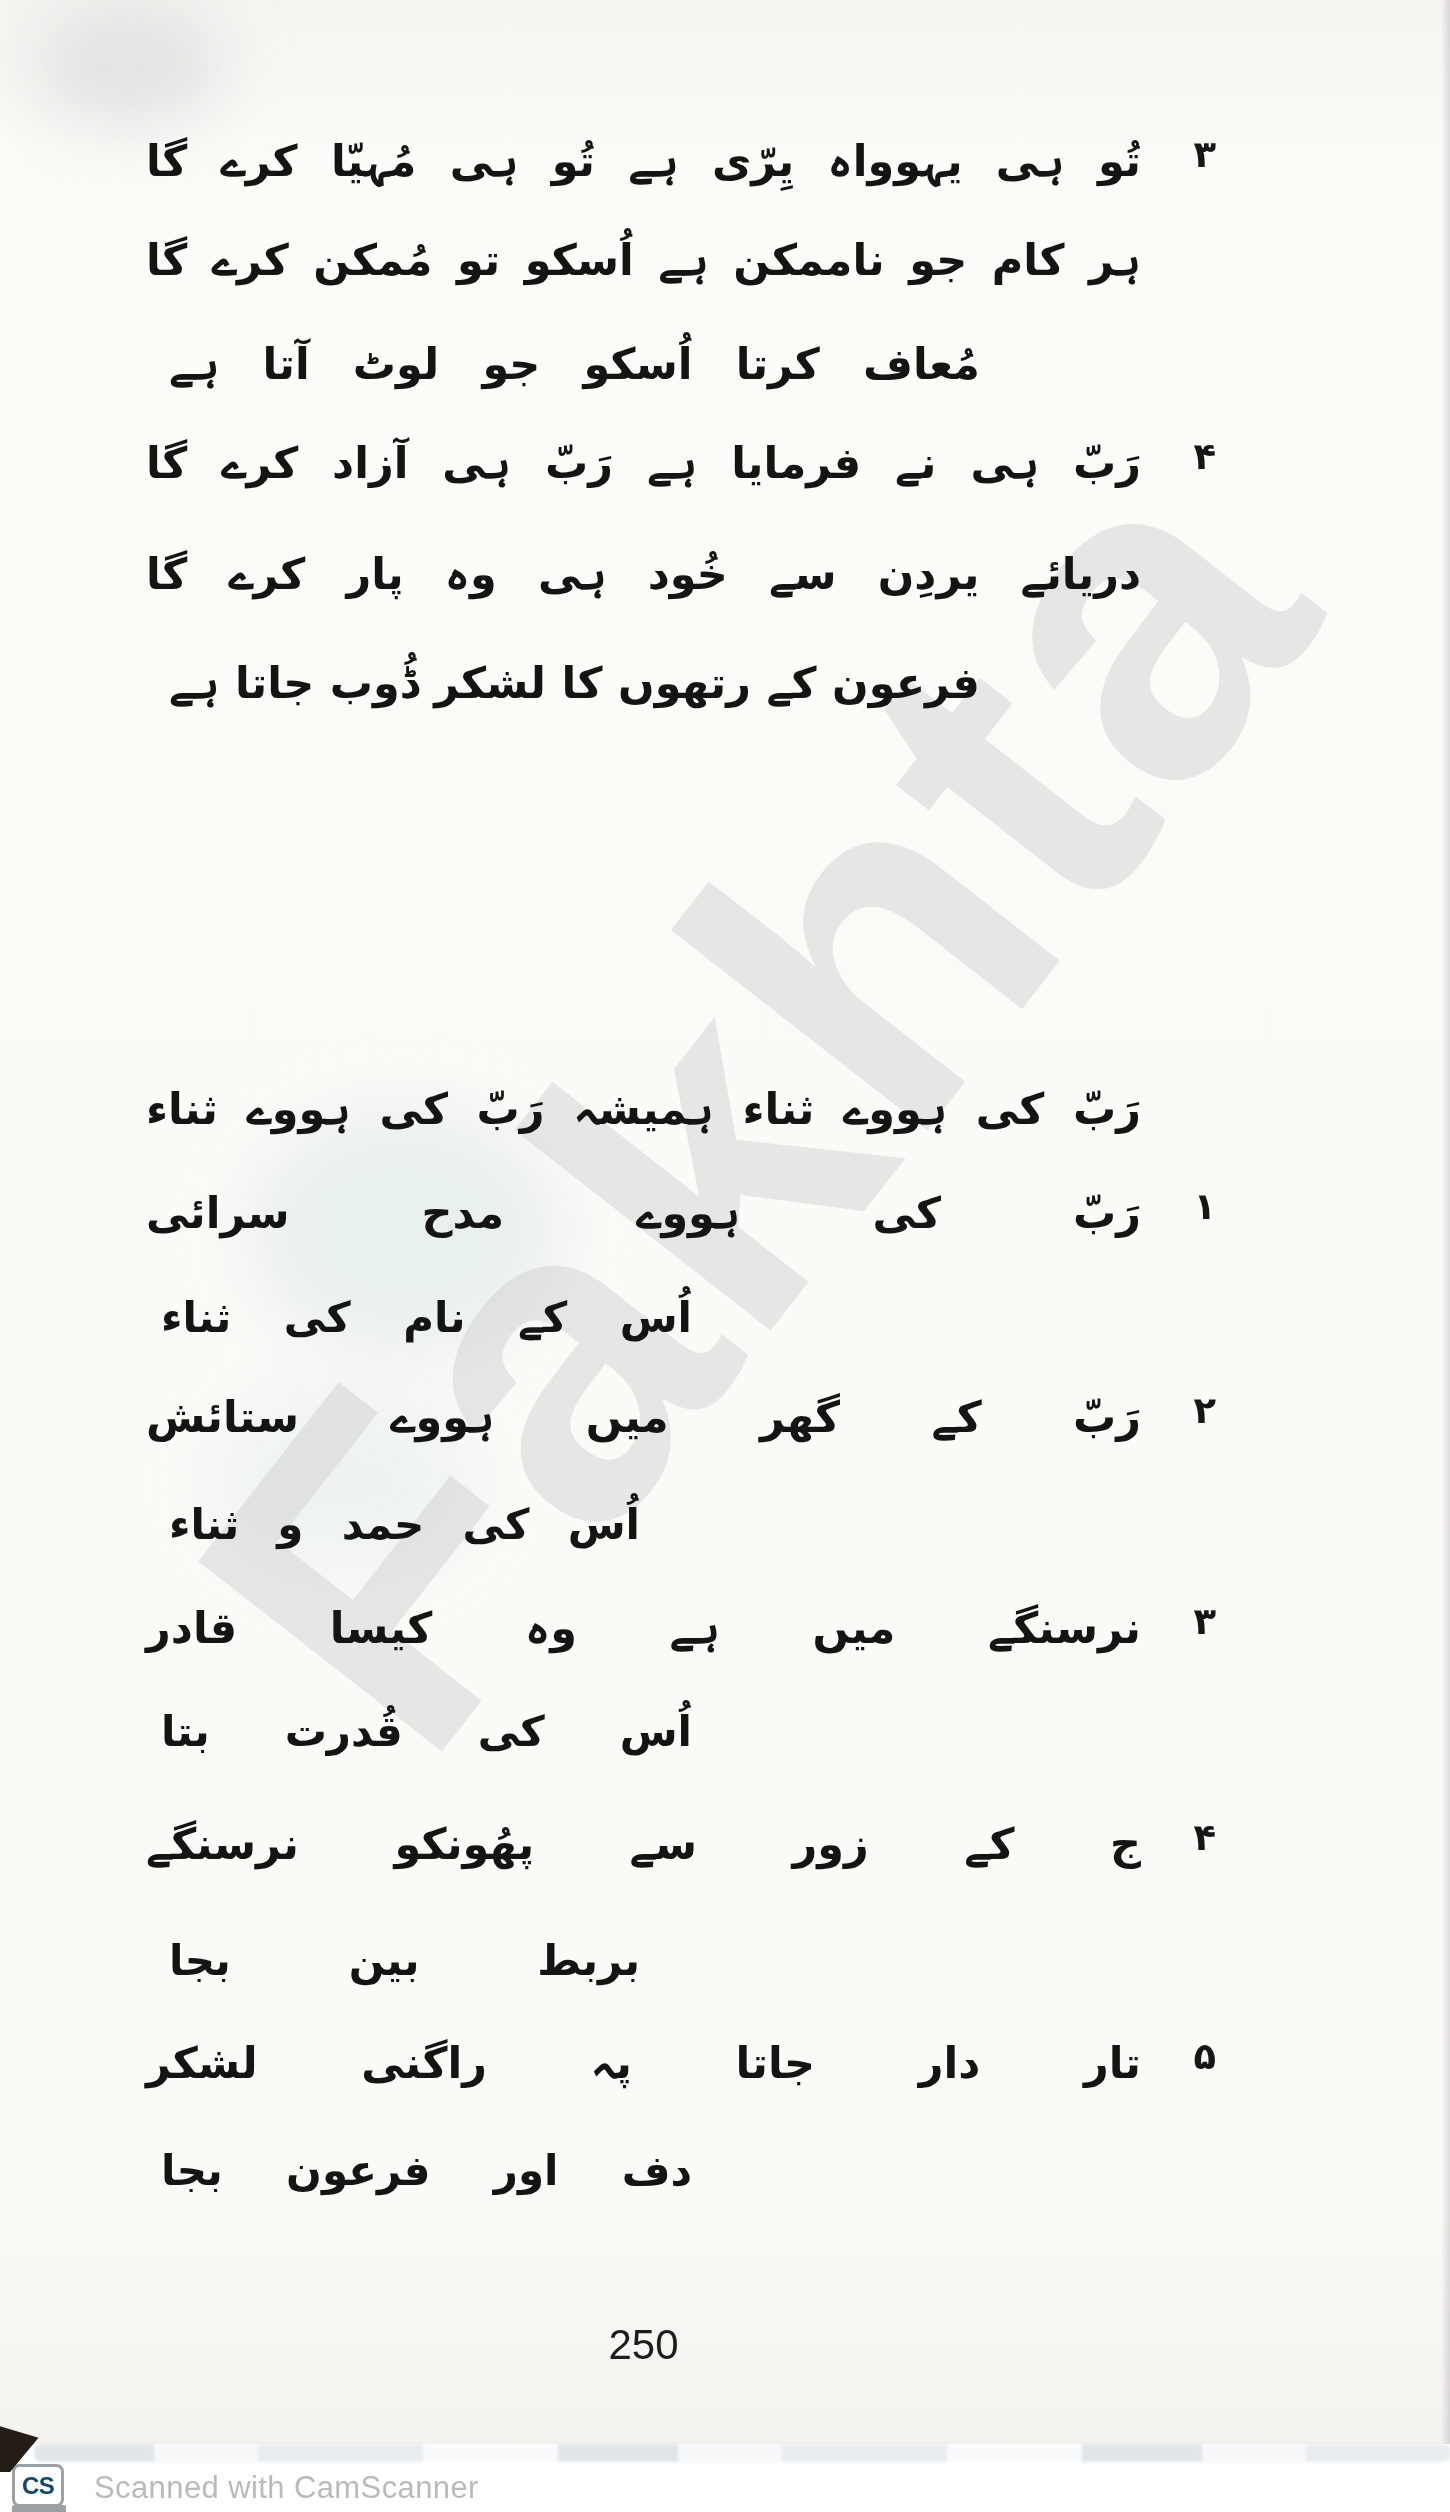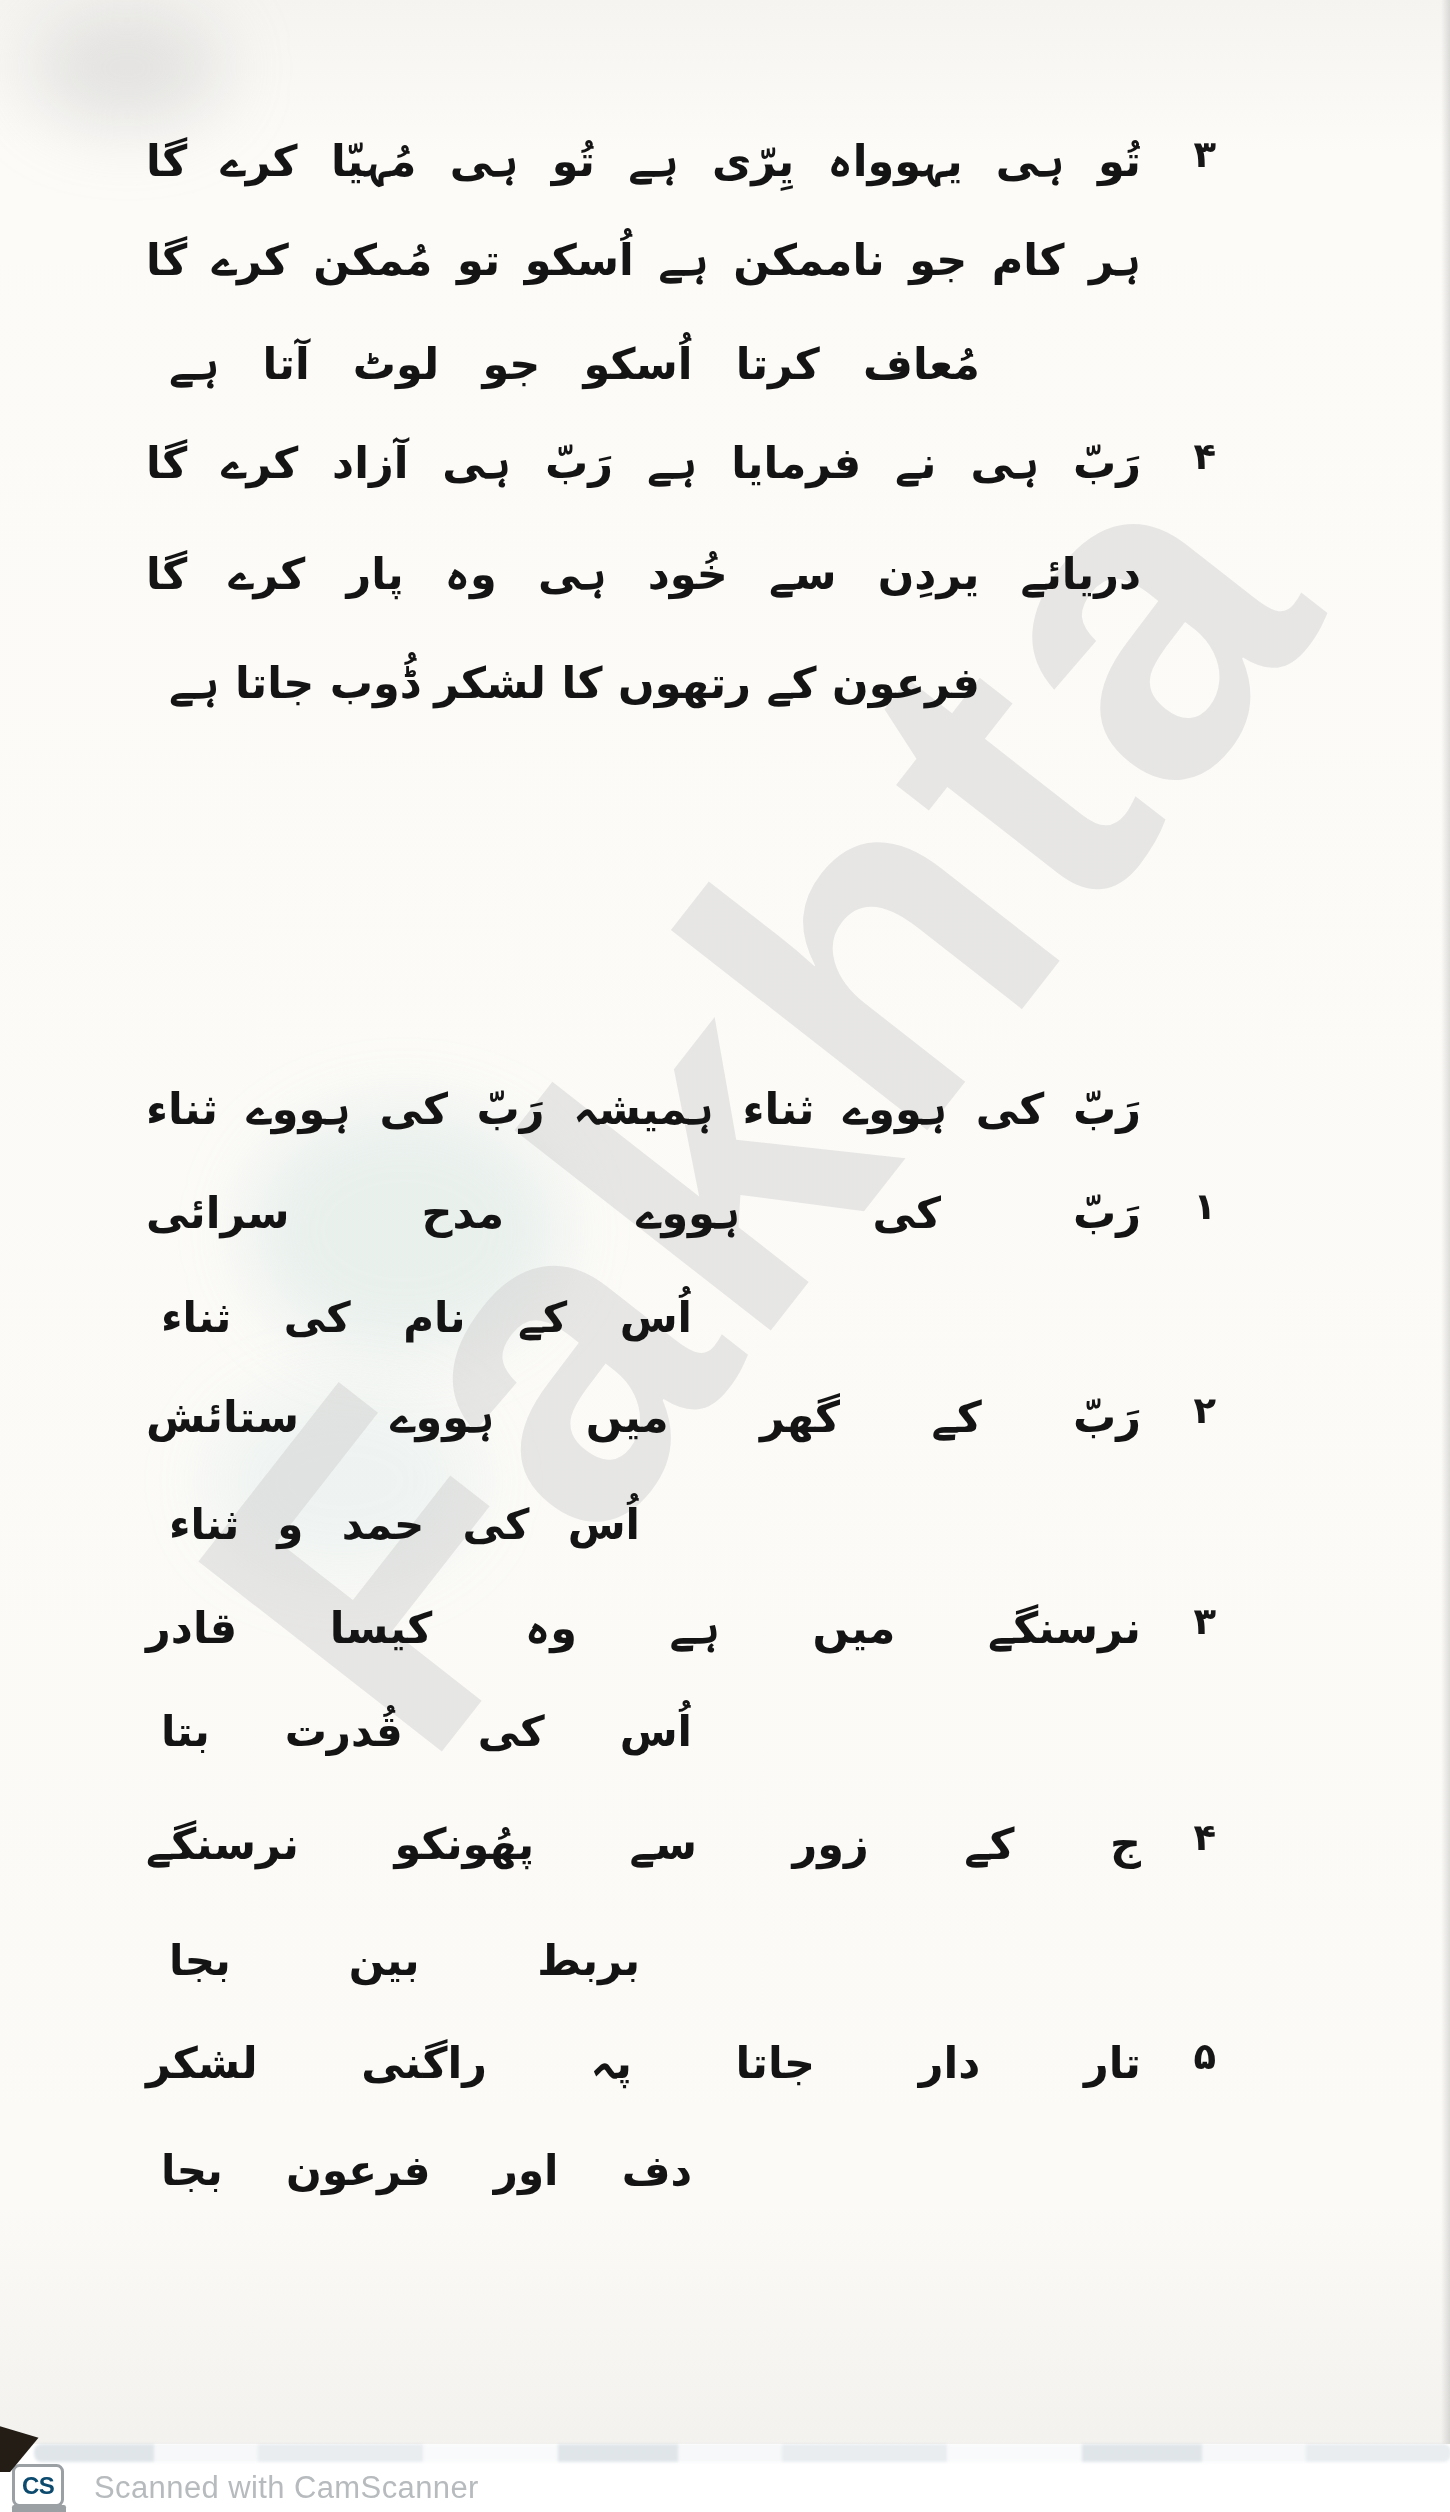--- a/index.html
+++ b/index.html
@@ -296,20 +296,21 @@
         <span class="w">راگنی</span>
         <span class="w">لشکر</span>
       </div>
     <div class="line w-indent" style="top:2114px">
         <span class="w">دف</span>
         <span class="w">اور</span>
         <span class="w">فرعون</span>
         <span class="w">بجا</span>
       </div>
 
+    <div class="page-number">250</div>
   </div>
 
   <div class="footer-bar"></div>
   <div class="smudge-band"></div>
   <div class="corner-shadow"></div>
   <div class="cs-logo">
     <div class="cs-box">
       <span>CS</span>
     </div>
     <div class="cs-base"></div>

